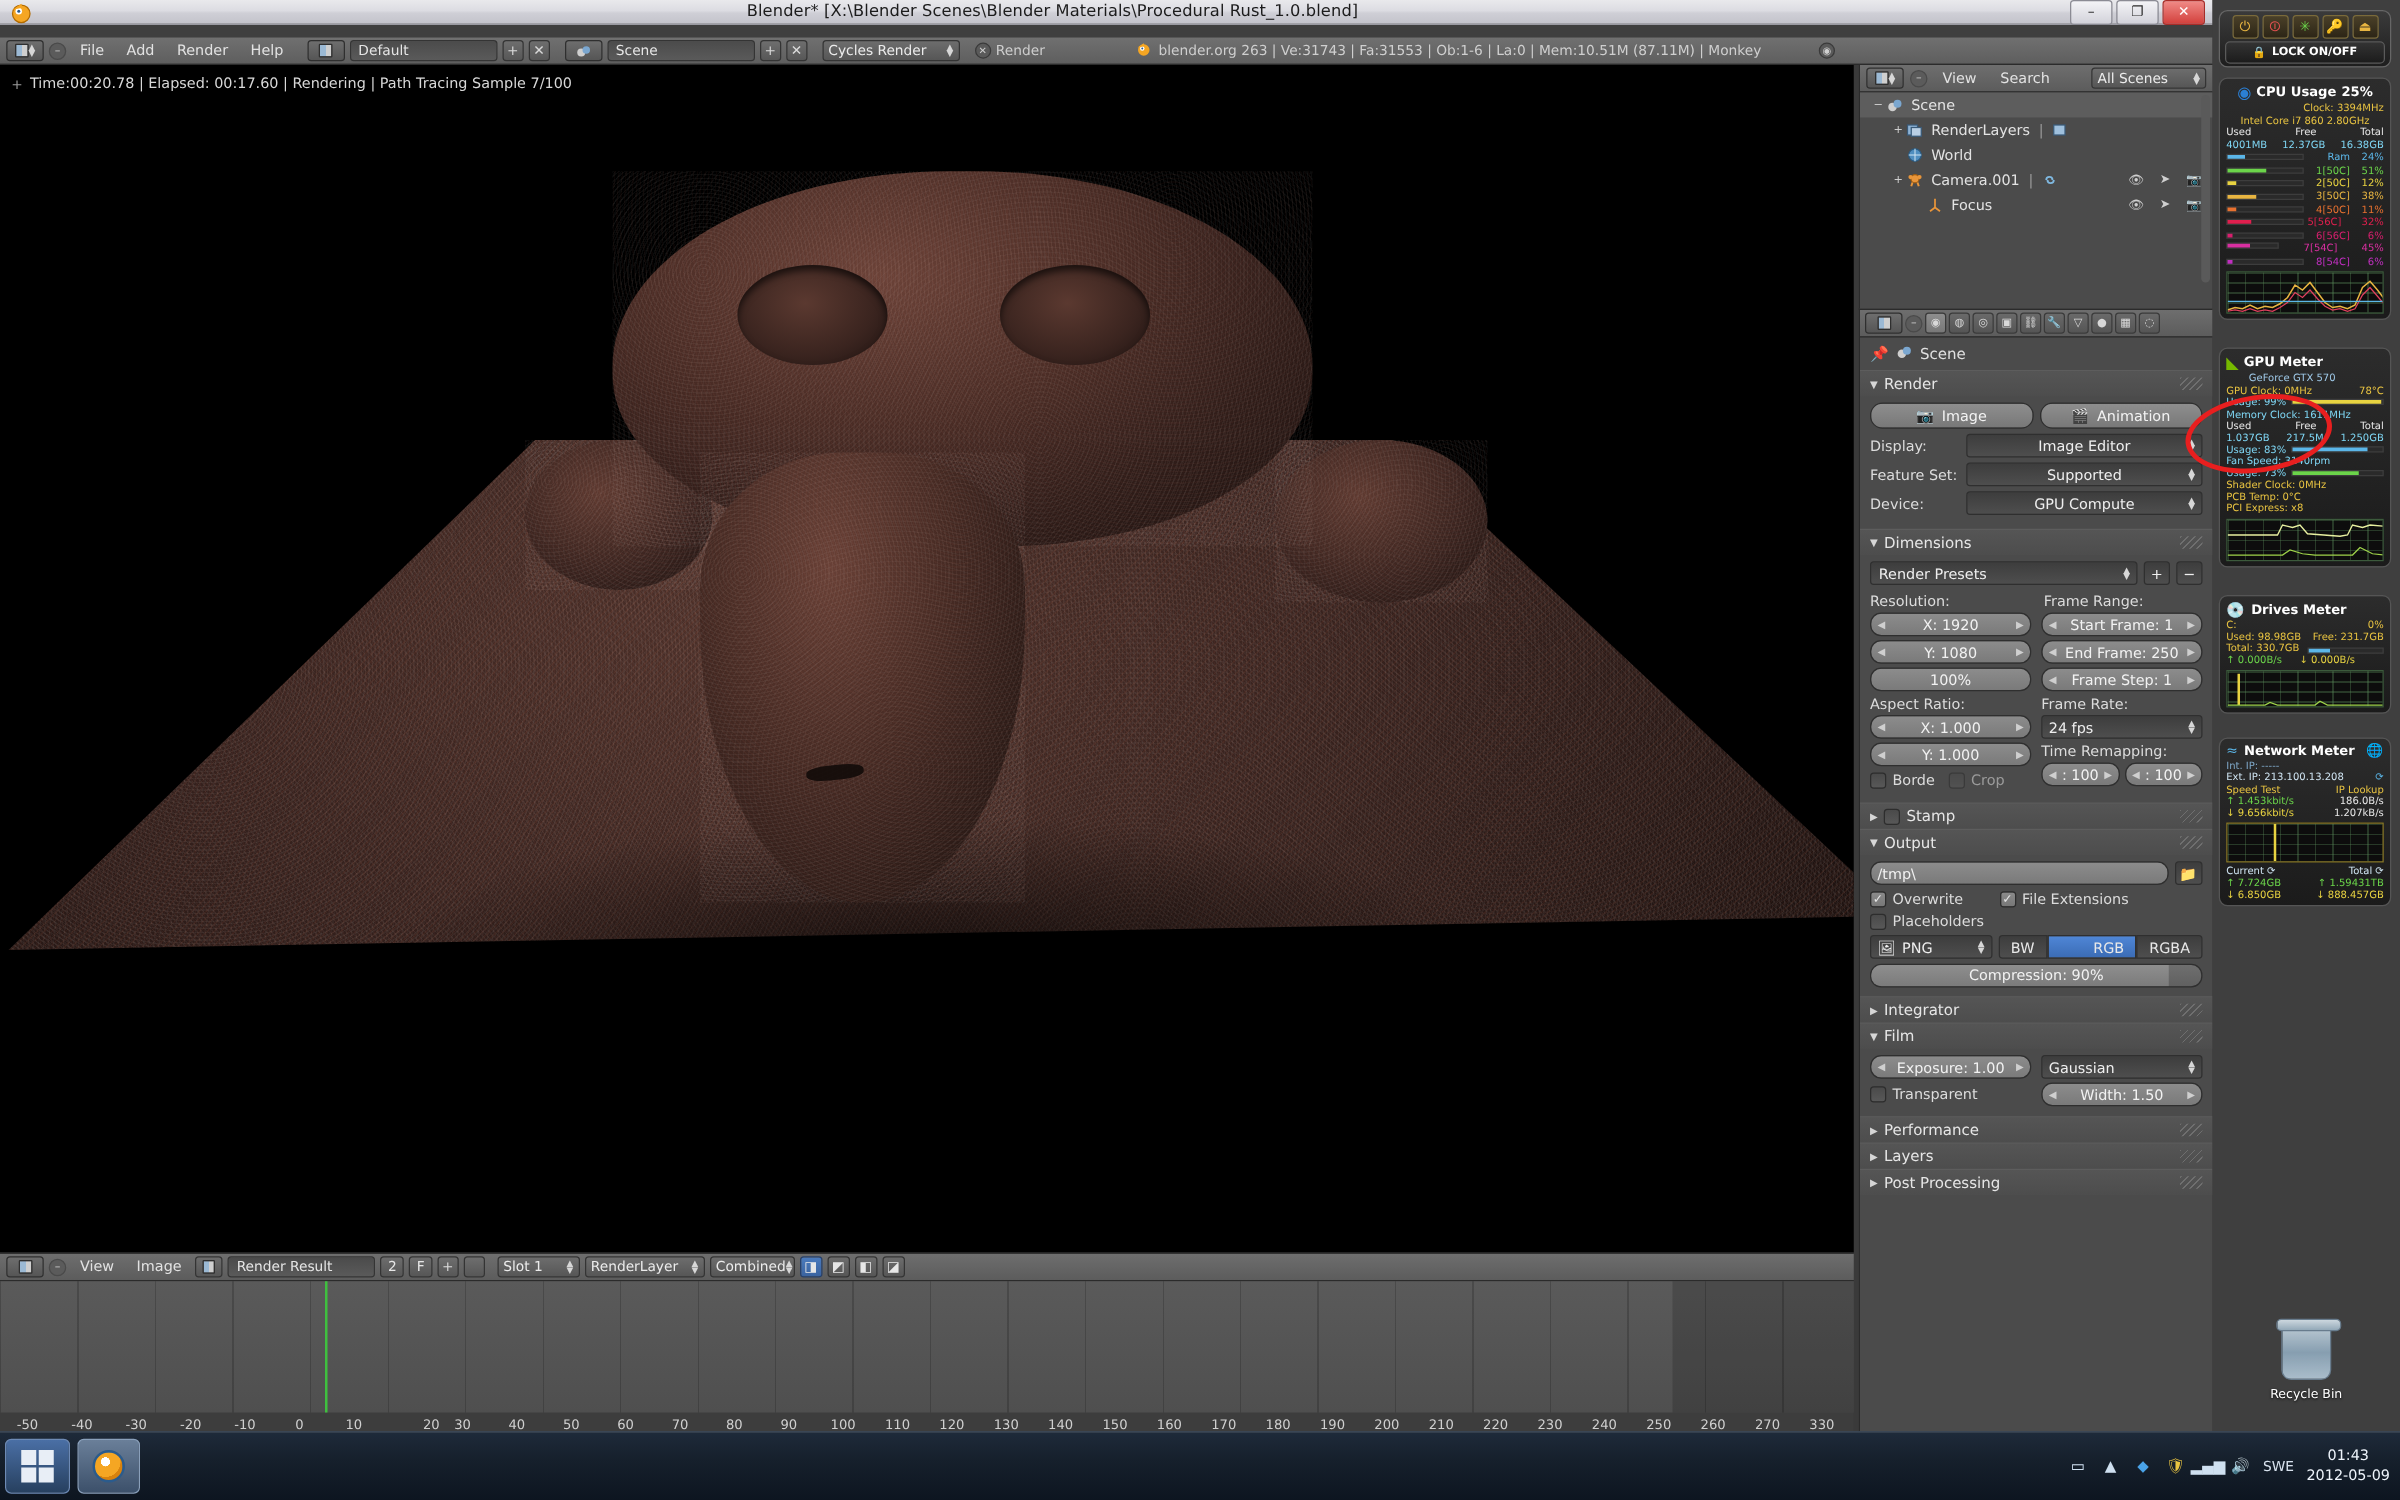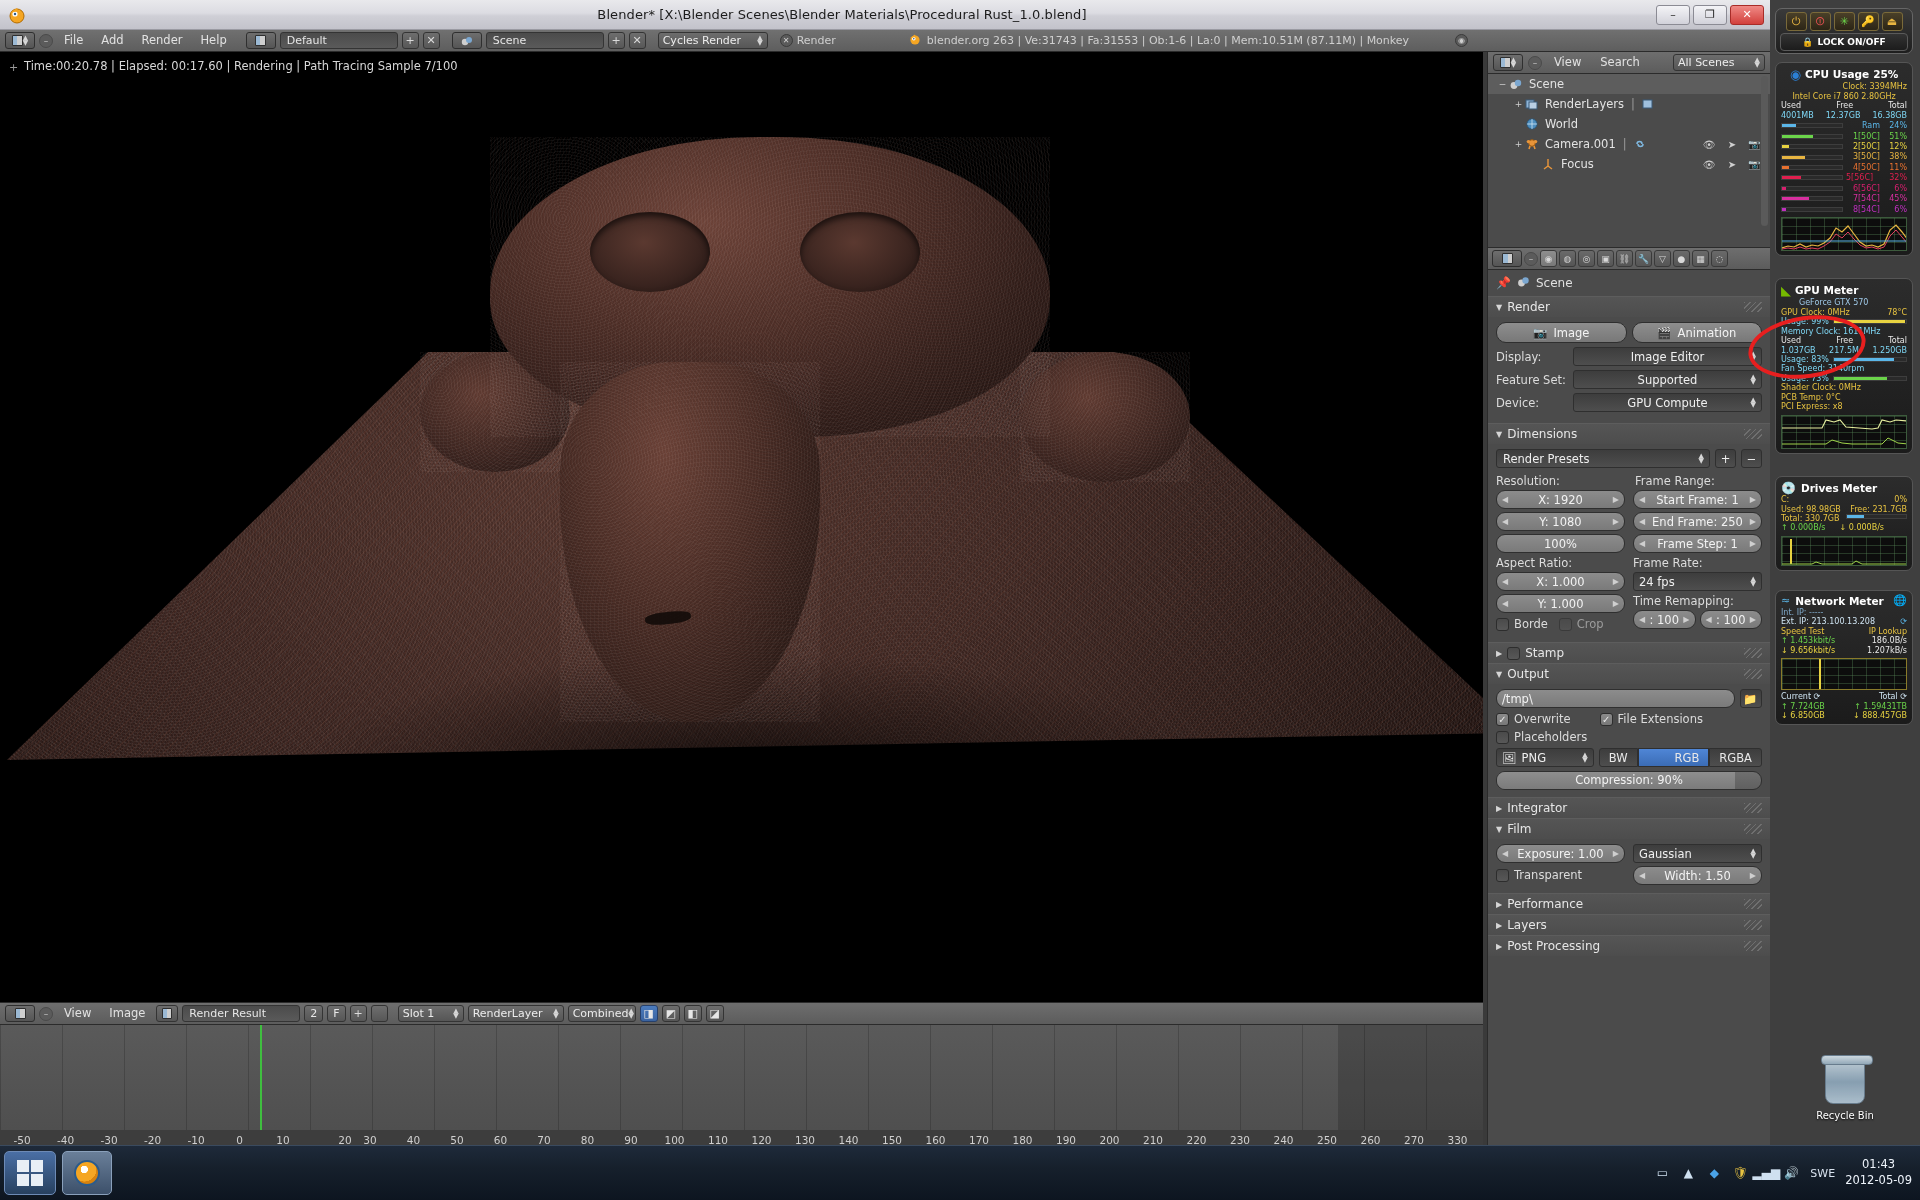--- a/index.html
+++ b/index.html
@@ -6,21 +6,21 @@
   html,body { width:1920px; height:1200px; overflow:hidden; }
   body {
     font-family: "DejaVu Sans", "Liberation Sans", sans-serif;
     font-size: 11px;
     background:#3f3f3f;
     color:#dcdcdc;
     -webkit-font-smoothing: none;
   }
   
   #titlebar {
-    position:absolute; left:0; top:0; width:1770px; height:30px;
+    position:absolute; left:0; top:0; width:1770px; height:20px;
     background: linear-gradient(to bottom,#e9e9ec 0%, #dcdce2 45%, #cfcfd6 55%, #c3c3cb 100%);
     border-bottom:1px solid #9a9aa2;
     display:flex; align-items:center;
   }
   #titlebar .tb-icon { width:22px; height:22px; margin-left:6px; position:relative; }
   #titlebar .tb-title {
     flex:1; text-align:center; color:#1c1c1c; font-size:13px; letter-spacing:.1px;
   }
   .tb-buttons { display:flex; gap:3px; margin-right:6px; }
   .tb-btn {
@@ -947,21 +947,21 @@
           <span style="width:34px;text-align:left;color:#e01f4e">5[56C]</span>
           <span style="width:24px;text-align:right;color:#e01f4e">32%</span>
         </div>
         <div style="display: flex; align-items: center; gap: 3px; margin-top: 1px;">
           <span class="bar" style="flex:1">
             <i style="width:6%;background:#d81f6e"></i>
           </span>
           <span style="width:34px;text-align:right;color:#d81f6e">6[56C]</span>
           <span style="width:24px;text-align:right;color:#d81f6e">6%</span>
         </div>
-        <div style="display: flex; align-items: center; gap: 3px; margin-top: 1px;">
+        <div style="display: flex; gap: 13px; margin-top: 1px;">
           <span class="bar" style="flex:1">
             <i style="width:45%;background:#d82fa0"></i>
           </span>
           <span style="width:34px;text-align:right;color:#d82fa0">7[54C]</span>
           <span style="width:24px;text-align:right;color:#d82fa0">45%</span>
         </div>
         <div style="display: flex; align-items: center; gap: 3px; margin-top: 1px;">
           <span class="bar" style="flex:1">
             <i style="width:6%;background:#c02fc0"></i>
           </span>
@@ -1035,21 +1035,21 @@
       <span class="g-title">Drives Meter</span>
     </div>
     <div style="display:flex;justify-content:space-between;color:#e8c341">
       <span>C:</span>
       <span>0%</span>
     </div>
     <div style="display:flex;justify-content:space-between;color:#e8c341">
       <span>Used: 98.98GB</span>
       <span>Free: 231.7GB</span>
     </div>
-    <div style="display:flex;align-items:flex-start;gap:6px">
+    <div style="display:flex;align-items:flex-end;gap:6px">
       <span style="color:#e8c341">Total: 330.7GB</span>
       <span class="bar" style="flex:1">
           <i id="drv-b" style="background: rgb(91, 182, 232); width: 30%;"></i>
         </span>
     </div>
     <div style="display:flex;gap:14px">
       <span style="color:#6bd44a">↑ <span>0.000B/s</span></span>
       <span style="color:#e8d341">↓ <span>0.000B/s</span></span>
     </div>
     <div class="graph" style="height:30px">

